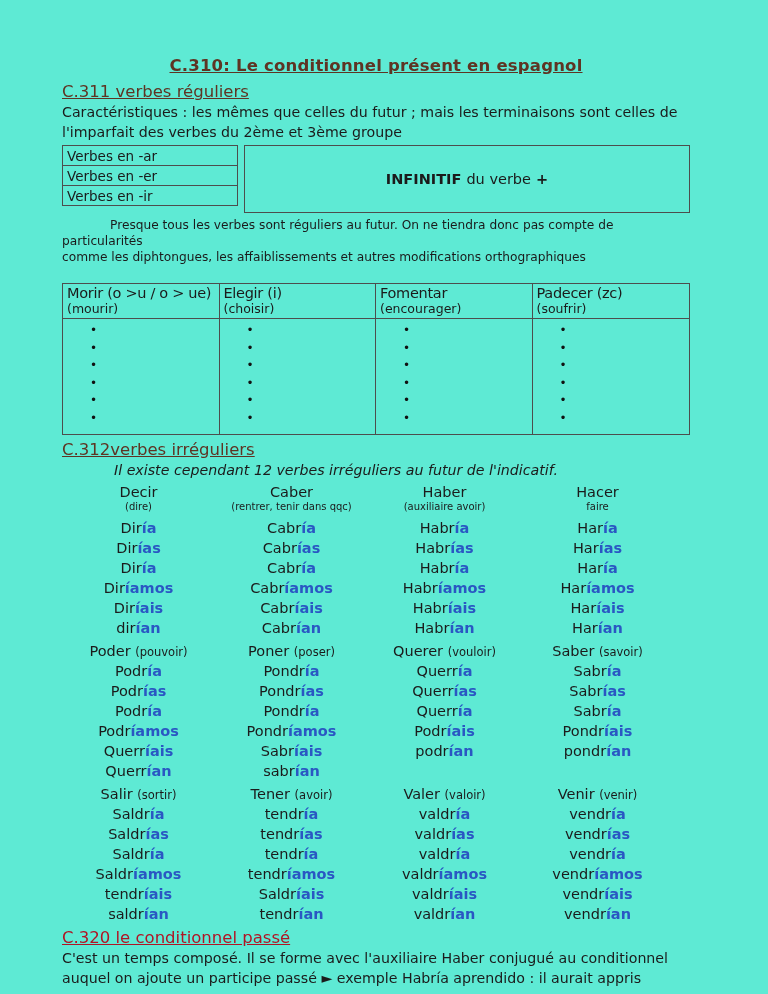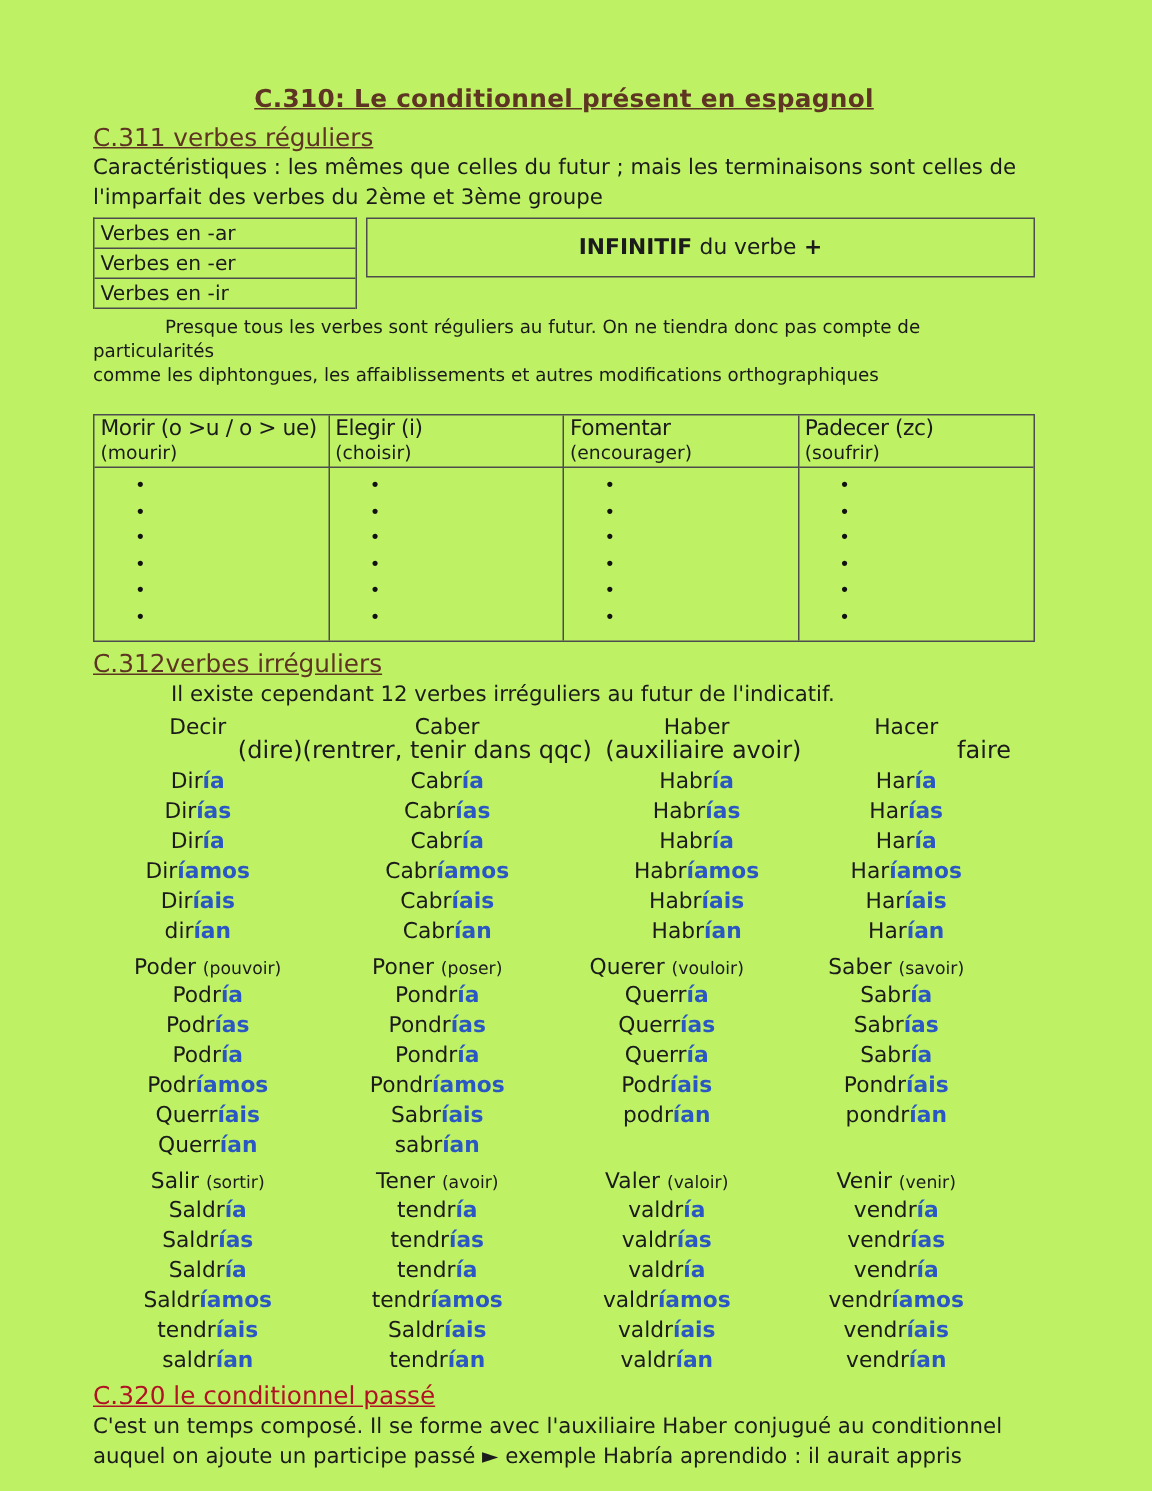--- a/index.html
+++ b/index.html
@@ -1,21 +1,21 @@
 <!DOCTYPE html>
 <html><head>
 <meta charset="utf-8">
 <style>
   html,body{margin:0;padding:0;background:#ffffff;}
   .page{
     position:relative;
     width:768px;height:994px;
     box-sizing:border-box;
     padding:56px 78px 0 62px;
-    background:#bef264;
+    background:#5eead4;
     font-family:"DejaVu Sans",sans-serif;
     color:#1b1b1b;
     overflow:hidden;
   }
   .title{
     text-align:center;
     font-size:16.5px;font-weight:bold;
     color:#5e3423;
     text-decoration:underline;
     margin:0 0 7px 0;
@@ -28,44 +28,44 @@
   }
   .brown{color:#5e3423;}
   .red{color:#b01424;}
   .body{font-size:14.2px;line-height:19.5px;margin:0;color:#1b1b1b;}
   .pre{white-space:pre-line;}
   
   .t1wrap{display:flex;align-items:flex-start;margin:3px 0 0 0;}
   .t1left{width:176px;border:1px solid #4d4d4d;border-bottom:none;box-sizing:border-box;}
   .t1row{height:19px;border-bottom:1px solid #4d4d4d;font-size:13.5px;display:flex;align-items:center;padding:0 4px;}
   .t1right{
-    flex:1;margin-left:6px;border:1px solid #4d4d4d;height:40px;
+    flex:1;margin-left:6px;border:1px solid #4d4d4d;height:68px;
     display:flex;align-items:center;justify-content:center;
     font-size:14.5px;gap:5px;box-sizing:border-box;
   }
   .bold{font-weight:bold;}
   .blue{color:#2a57c3;}
   .note{font-size:12.2px;line-height:16px;margin:4px 0 0 0;text-indent:48px;color:#1b1b1b;}
   
   .t2{display:grid;grid-template-columns:repeat(4,1fr);border:1px solid #4d4d4d;margin-top:18px;}
   .t2h{border-right:1px solid #4d4d4d;border-bottom:1px solid #4d4d4d;padding:1px 4px 2px 4px;box-sizing:border-box;}
   .t2h:nth-child(4n){border-right:none;}
   .t2verb{font-size:14.5px;letter-spacing:-.3px;white-space:nowrap;}
   .t2tr{font-size:12.5px;}
   .t2b{border-right:1px solid #4d4d4d;padding:3px 0 6px 0;}
   .t2b:nth-child(4n){border-right:none;}
   .bullet-line{height:17.6px;line-height:17.6px;padding-left:27px;font-size:12px;color:#111;}
   
-  .sec312-intro{padding-left:52px;margin:2px 0 3px 0;}
+  .sec312-intro{padding-left:52px;margin:2px 0 3px 0;font-style:italic;}
   .conj{width:612px;}
   .cblock{display:grid;grid-template-columns:repeat(4,1fr);text-align:center;margin-top:2px;}
   .chead2{height:34px;padding-top:1px;}
   .chead1{height:21px;line-height:21px;}
   .vname{font-weight:normal;font-size:14.5px;}
-  .vtrans{font-size:16px;line-height:13px;white-space:nowrap;text-align:right;}
+  .vtrans{font-size:10px;line-height:13px;white-space:nowrap;}
   .vtrans1{font-size:11.5px;}
   .form{height:20px;line-height:20px;font-size:14.5px;}
   .end{color:#2a57c3;font-weight:bold;}
   .s320-body{margin-top:1px;}
 </style>
 </head>
 <body>
 
 <div class="page">
 

